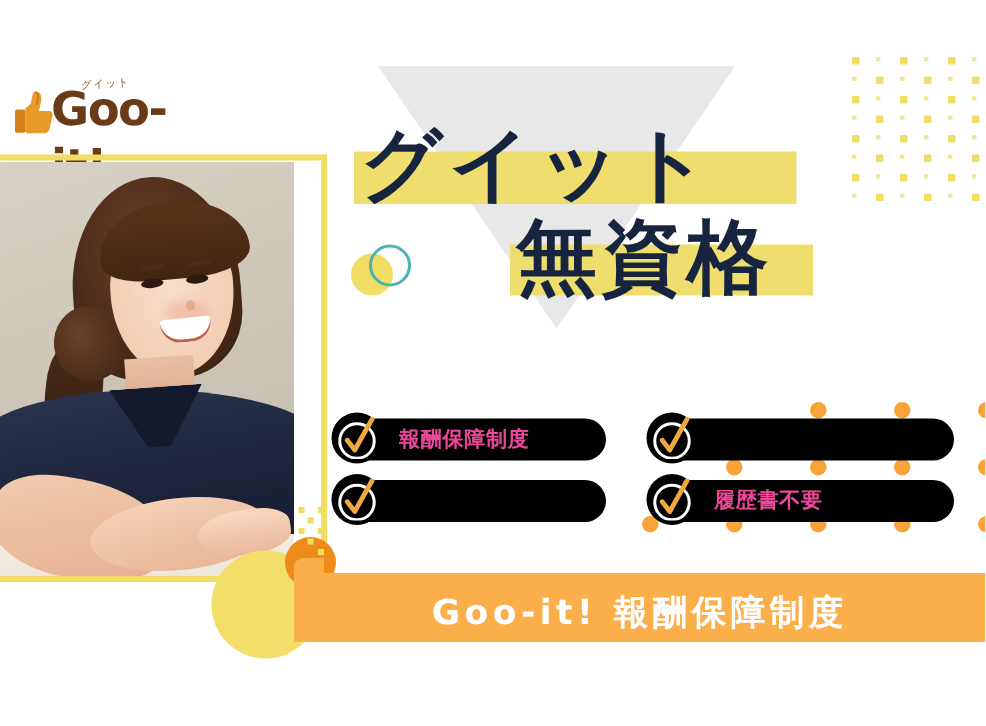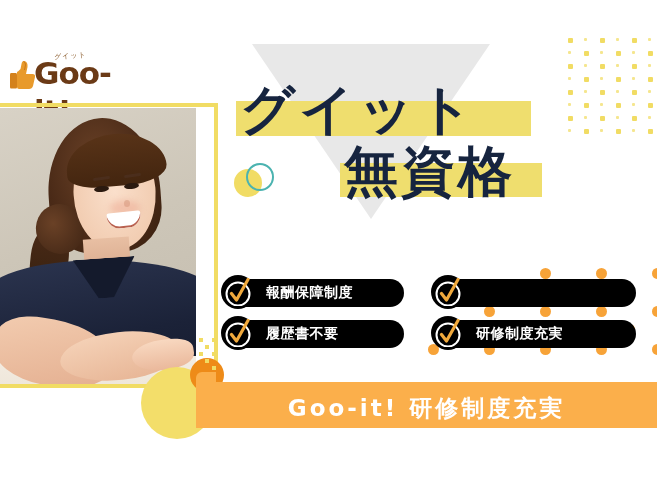--- a/index.html
+++ b/index.html
@@ -104,21 +104,21 @@
   #polka{position:absolute;left:420px;top:262px;width:237px;height:120px;}
   #polka i{position:absolute;display:block;width:11px;height:11px;border-radius:50%;
       background:#F7A338;}
 
   
   .badge{position:absolute;height:28px;background:#000000;border-radius:14px;
       display:flex;align-items:center;}
   .badge .chk{position:absolute;left:-5px;top:-4px;width:34px;height:34px;border-radius:50%;
       background:#000000;}
   .badge .chk svg{position:absolute;left:4px;top:3px;}
-  .badge .lbl{color:#ffffff;font-size:14px;font-weight:bold;white-space:nowrap;
+  .badge .lbl{color:#ec4899;font-size:14px;font-weight:bold;white-space:nowrap;
       font-family:"DejaVu Sans",sans-serif;margin-left:40px;letter-spacing:.5px;}
 
   #badge1{left:226px;top:279px;width:178px;}
   #badge2{left:436px;top:279px;width:200px;}
   #badge3{left:226px;top:320px;width:178px;}
   #badge4{left:436px;top:320px;width:200px;}
 
   
   #big-yellow{position:absolute;left:141px;top:367px;width:72px;height:72px;border-radius:50%;
       background:#F3DE6A;}
@@ -283,38 +283,37 @@
     </span>
   </div>
 
   <div class="badge" id="badge3">
     <span class="chk">
       <svg width="26" height="28" viewBox="0 0 26 28">
         <circle cx="13" cy="16" r="11.5" fill="none" stroke="#ffffff" stroke-width="2"></circle>
         <path d="M6.5 15.5 L11.5 22 L23 1.5" fill="none" stroke="#F0A93C" stroke-width="3.2" stroke-linecap="round" stroke-linejoin="round"></path>
       </svg>
     </span>
-    <span class="lbl">履歴書不要</span>
   </div>
 
   <div class="badge" id="badge4">
     <span class="chk">
       <svg width="26" height="28" viewBox="0 0 26 28">
         <circle cx="13" cy="16" r="11.5" fill="none" stroke="#ffffff" stroke-width="2"></circle>
         <path d="M6.5 15.5 L11.5 22 L23 1.5" fill="none" stroke="#F0A93C" stroke-width="3.2" stroke-linecap="round" stroke-linejoin="round"></path>
       </svg>
     </span>
-    <span class="lbl">研修制度充実</span>
+    <span class="lbl">履歴書不要</span>
   </div>
 
   <div id="big-yellow"></div>
   <div id="big-orange"></div>
   <div id="banner-tab"></div>
   <div id="banner">
-    <div class="txt">Goo-it! 研修制度充実</div>
+    <div class="txt">Goo-it! 報酬保障制度</div>
   </div>
 
 <div class="fleck" style="left: 205px; top: 345px;"></div>
     <div class="fleck" style="left: 212px; top: 352px;"></div>
     <div class="fleck" style="left: 205px; top: 359px;"></div>
     <div class="fleck" style="left: 212px; top: 366px;"></div>
     <div class="fleck" style="left: 199px; top: 338px;"></div>
     <div class="fleck" style="left: 199px; top: 352px;"></div>
     <div class="fleck" style="left: 212px; top: 338px;"></div>
   </div>

